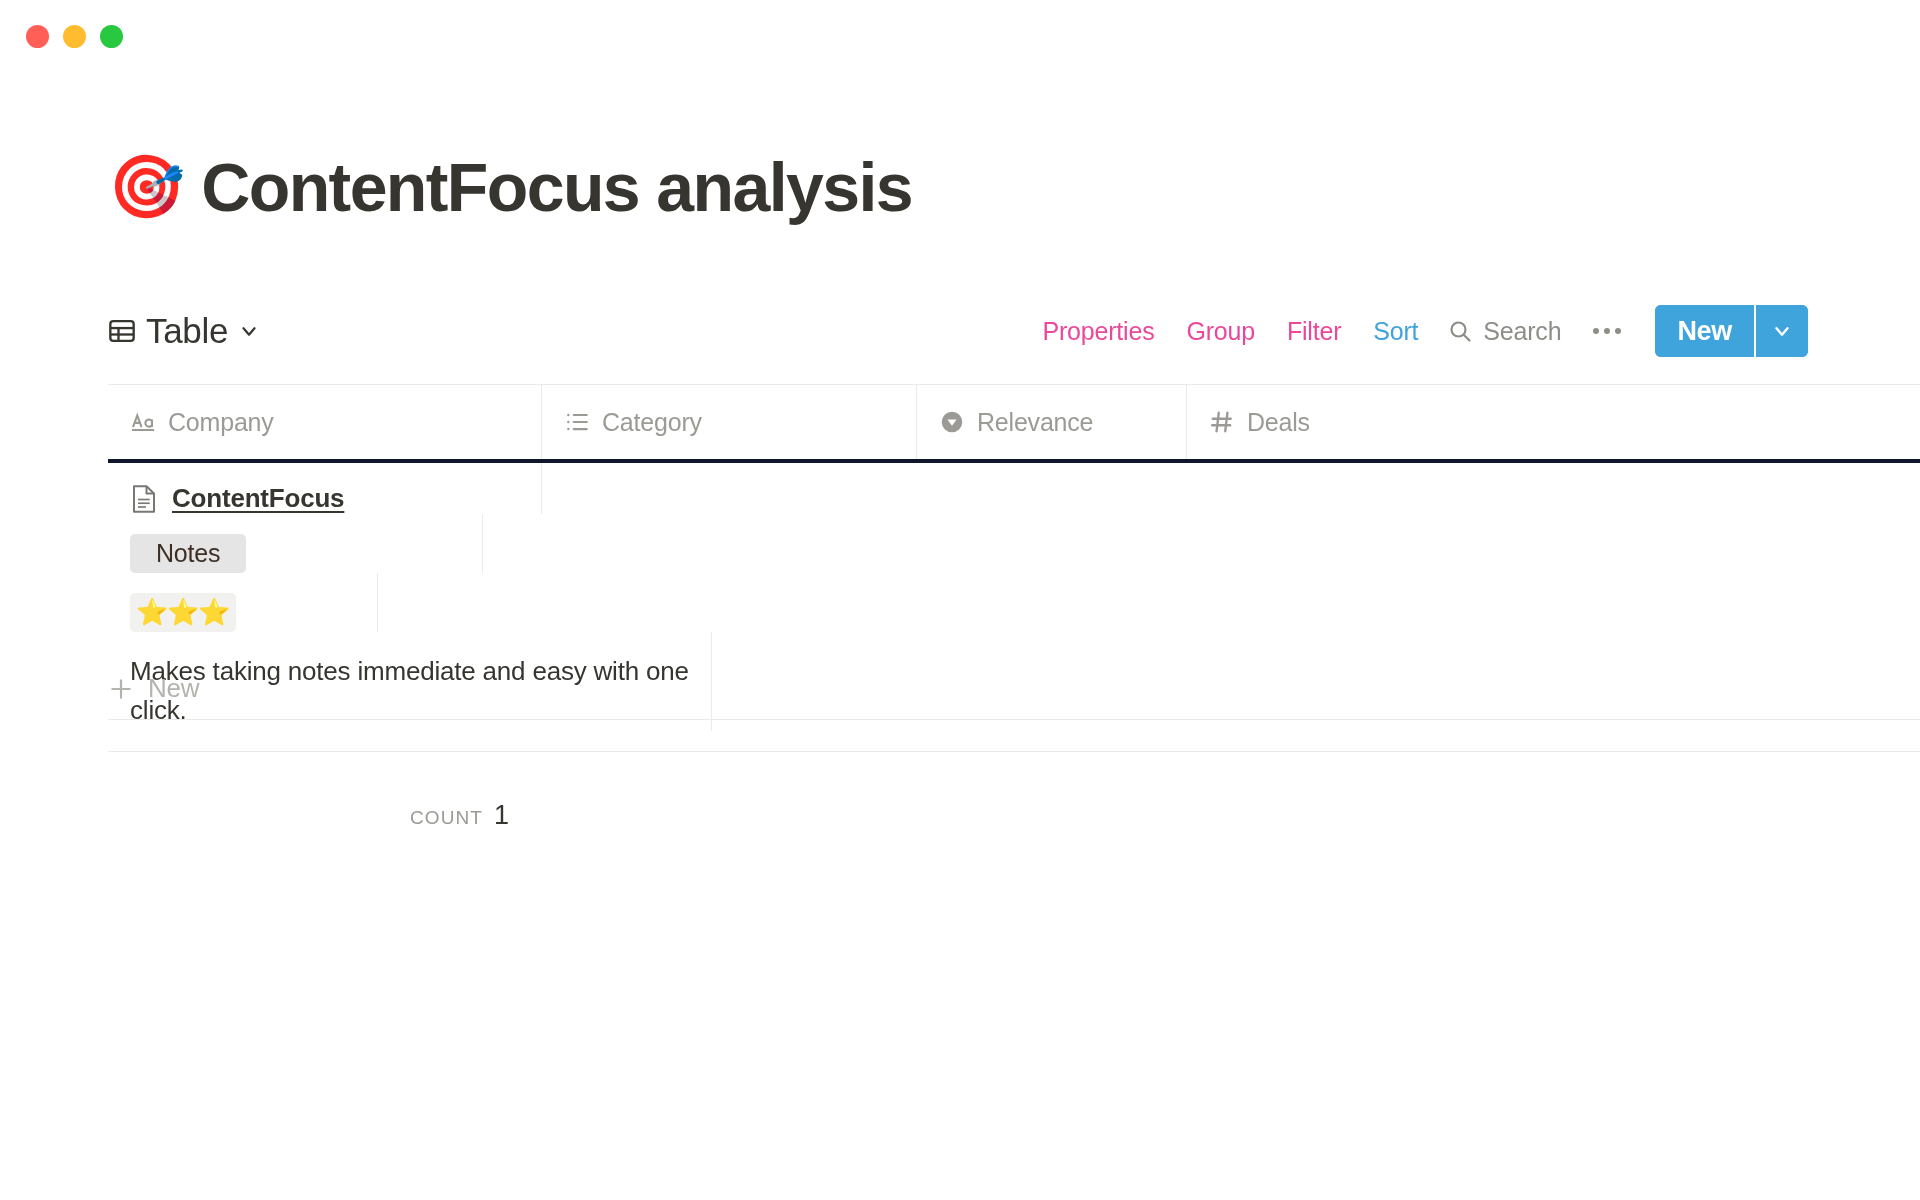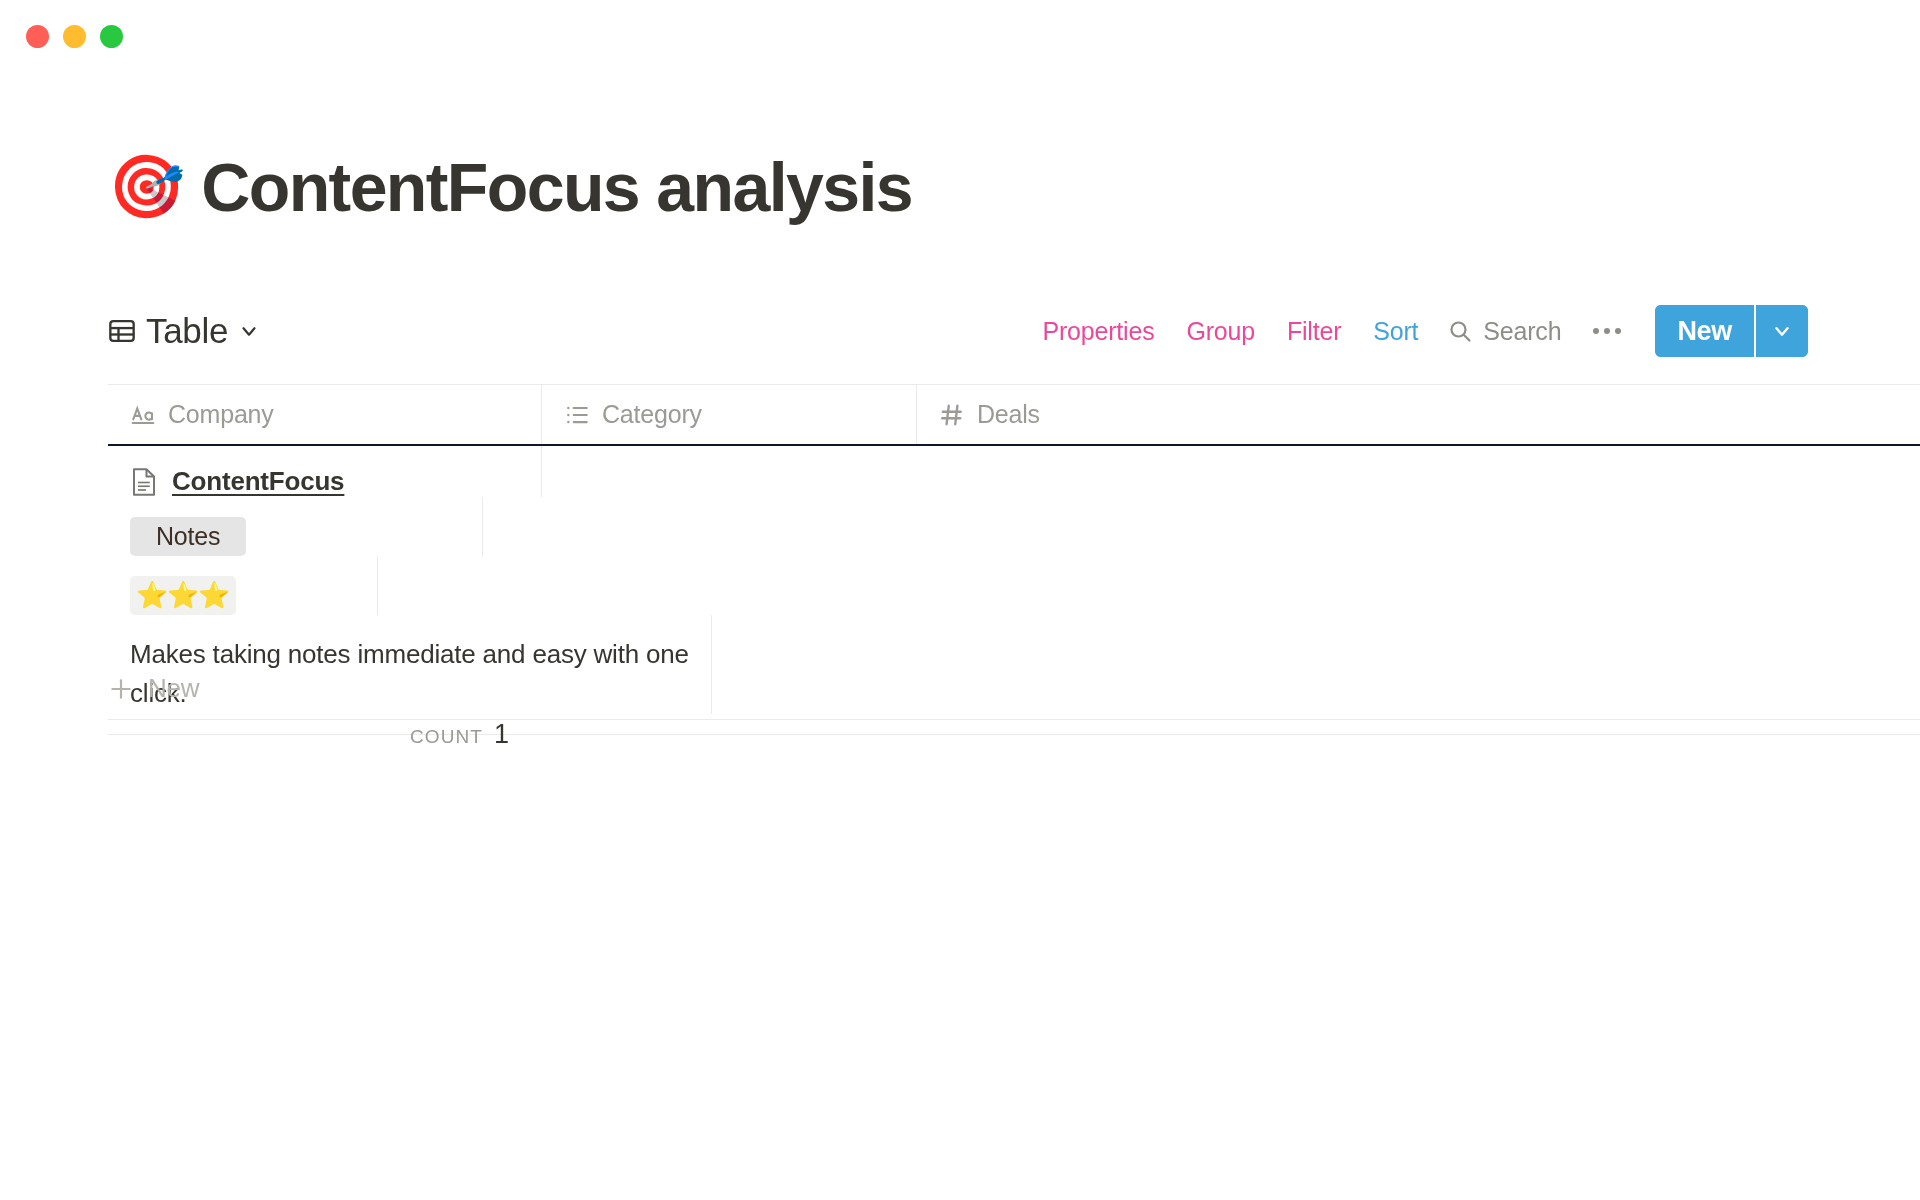--- a/index.html
+++ b/index.html
@@ -156,21 +156,21 @@
   .db-table {
     position: absolute;
     top: 384px;
     left: 108px;
     width: 1812px;
   }
   .th-row, .tr-row {
     display: flex;
     align-items: stretch;
   }
-  .th-row { border-top: 1px solid #EAEAE8; border-bottom: 2px solid #0f172a; height: 62px; }
+  .th-row { border-top: 1px solid #EAEAE8; border-bottom: 4px solid #0f172a; height: 79px; }
   .tr-row { border-bottom: 1px solid #EAEAE8; min-height: 212px; flex-direction: column; }
 
   .cell {
     border-right: 1px solid #EAEAE8;
     padding: 0 22px;
     display: flex;
     align-items: center;
   }
   .th-cell {
     gap: 12px;
@@ -255,21 +255,21 @@
   .new-row .plus { width: 26px; height: 26px; display: block; }
   .new-row .nr-label {
     font-size: 26px;
     color: #B4B3AE;
     letter-spacing: -0.2px;
   }
 
   
   .count-footer {
     position: absolute;
-    top: 719px;
+    top: 800px;
     left: 410px;
     display: flex;
     align-items: baseline;
     gap: 11px;
     cursor: pointer;
   }
   .count-label {
     font-size: 19px;
     color: #9B9A95;
     letter-spacing: 1.1px;
@@ -370,20 +370,29 @@
           <line x1="9" y1="12" x2="21" y2="12"></line>
           <line x1="9" y1="18.5" x2="21" y2="18.5"></line>
           <circle cx="4" cy="5.5" r="1.1" fill="#9B9A95" stroke="none"></circle>
           <circle cx="4" cy="12" r="1.1" fill="#9B9A95" stroke="none"></circle>
           <circle cx="4" cy="18.5" r="1.1" fill="#9B9A95" stroke="none"></circle>
         </svg>
       </span>
       <span>Category</span>
     </div>
 
+    <div class="cell th-cell col-relevance">
+      <span>
+        <svg class="prop-icon" viewBox="0 0 24 24">
+          <circle cx="12" cy="12" r="9.5" fill="#9B9A95"></circle>
+          <polygon points="7.8,9.8 16.2,9.8 12,15.4" fill="#ffffff"></polygon>
+        </svg>
+      </span>
+      <span>Relevance</span>
+    </div>
 
 
     <div class="cell th-cell col-deals">
       <span>
         <svg class="prop-icon" viewBox="0 0 24 24" fill="none" stroke="#9B9A95" stroke-width="2.2" stroke-linecap="round">
           <line x1="9" y1="3.5" x2="7" y2="20.5"></line>
           <line x1="17" y1="3.5" x2="15" y2="20.5"></line>
           <line x1="3.5" y1="9" x2="20" y2="9"></line>
           <line x1="3" y1="15" x2="19.5" y2="15"></line>
         </svg>

